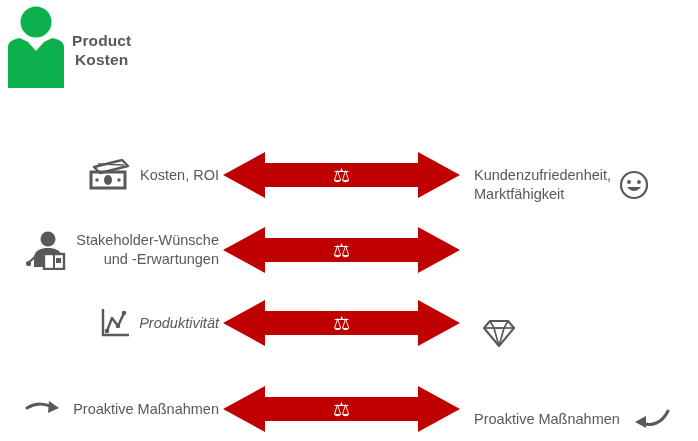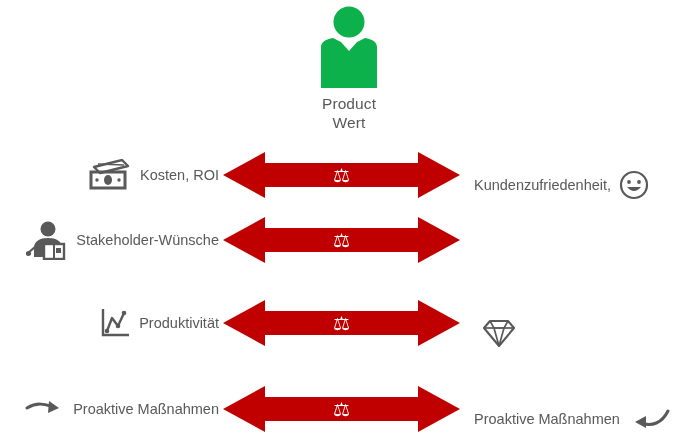--- a/index.html
+++ b/index.html
@@ -9,37 +9,37 @@
     font-family:"Liberation Sans", sans-serif;
     color:#595959;
     overflow:hidden;
     position:relative;
   }
   #stage{position:relative;width:698px;height:441px;}
 
   
   .po-block{
     position:absolute; left:0; top:6px; width:698px;
-    display:flex; flex-direction:column; align-items:center;
+    display:flex; flex-direction:row; align-items:center;font-weight:bold;
   }
   .po-figure{width:72px;height:82px;display:block;}
   .po-label{
     margin-top:6px;
     font-size:15.5px; line-height:19px; text-align:center; color:#595959;
     letter-spacing:.1px;
   }
 
   
   .row{
     position:absolute; left:0; width:698px; height:56px;
     display:flex; align-items:center;
   }
   .row-1{top:147px;}
-  .row-2{top:212px;}
-  .row-3{top:295px;}
+  .row-2{top:222px;}
+  .row-3{top:295px;font-style:italic;}
   .row-4{top:381px;}
 
   .side{
     display:flex; align-items:center; gap:8px;
     font-size:14.5px; line-height:19px; color:#595959;
   }
   .side-left{
     width:223px; padding-right:4px;
     justify-content:flex-end;
     box-sizing:border-box;
@@ -76,21 +76,21 @@
 
 <div id="stage">
 
   <div class="po-block">
     <svg class="po-figure" viewBox="0 0 72 82">
       <circle cx="36" cy="16" r="15.5" fill="#0DB14B"></circle>
       <path d="M8 82 L8 41 C8 36 13 33 20 32 L28 36 L36 45 L44 36 L52 32 C59 33 64 36 64 41 L64 82 Z" fill="#0DB14B"></path>
     </svg>
     <div class="po-label">
       <div>Product</div>
-      <div>Wert</div>
+      <div>Kosten</div>
     </div>
   </div>
 
   <div class="row row-1">
     <div class="side side-left">
       <svg class="ico" width="44" height="32" viewBox="0 0 44 32">
         <path d="M6 8 L34 1 L40 7 L12 14 Z" fill="none" stroke="#595959" stroke-width="2.4" stroke-linejoin="round"></path>
         <path d="M10 5 L36 6" stroke="#595959" stroke-width="1.6"></path>
         <rect x="3" y="13" width="34" height="16" fill="none" stroke="#595959" stroke-width="3"></rect>
         <ellipse cx="20" cy="21" rx="4" ry="5" fill="#595959"></ellipse>
@@ -105,20 +105,21 @@
     <div class="arrow-wrap">
       <svg class="arrow-svg" width="237" height="50" viewBox="0 0 237 50">
         <path d="M0 25 L42 2 L42 13 L195 13 L195 2 L237 25 L195 48 L195 37 L42 37 L42 48 Z" fill="#C00000"></path>
       </svg>
       <div class="scale-glyph">⚖</div>
     </div>
 
     <div class="side side-right">
       <div class="txt">
         <div>Kundenzufriedenheit,</div>
+        <div>Marktfähigkeit</div>
       </div>
       <svg class="ico" width="30" height="30" viewBox="0 0 30 30">
         <circle cx="15" cy="15" r="13" fill="none" stroke="#595959" stroke-width="2.2"></circle>
         <circle cx="10" cy="12" r="1.9" fill="#595959"></circle>
         <circle cx="20" cy="12" r="1.9" fill="#595959"></circle>
         <path d="M8 17 Q15 25 22 17 Z" fill="#595959"></path>
       </svg>
     </div>
   </div>
 
@@ -128,20 +129,21 @@
         <circle cx="22" cy="9" r="7.5" fill="#595959"></circle>
         <path d="M8 37 L8 28 C8 21 14 18 22 18 C30 18 36 21 36 28 L36 37 Z" fill="#595959"></path>
         <path d="M2 33 L16 21" stroke="#595959" stroke-width="2.2"></path>
         <circle cx="2.5" cy="33.5" r="2.6" fill="#595959"></circle>
         <rect x="18" y="24" width="20" height="15" fill="#ffffff" stroke="#595959" stroke-width="2.4"></rect>
         <path d="M28 25 L28 38" stroke="#595959" stroke-width="2"></path>
         <rect x="30" y="28" width="5" height="5" fill="#595959"></rect>
       </svg>
       <div class="txt">
         <div>Stakeholder-Wünsche</div>
+        <div>und -Erwartungen</div>
       </div>
     </div>
 
     <div class="arrow-wrap">
       <svg class="arrow-svg" width="237" height="50" viewBox="0 0 237 50">
         <path d="M0 25 L42 2 L42 13 L195 13 L195 2 L237 25 L195 48 L195 37 L42 37 L42 48 Z" fill="#C00000"></path>
       </svg>
       <div class="scale-glyph">⚖</div>
     </div>
 

